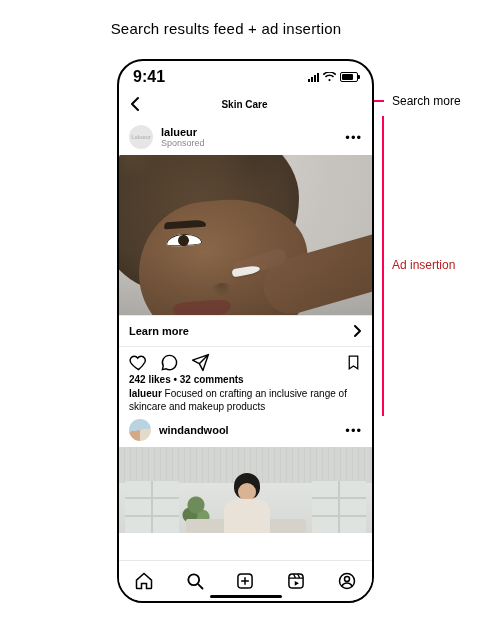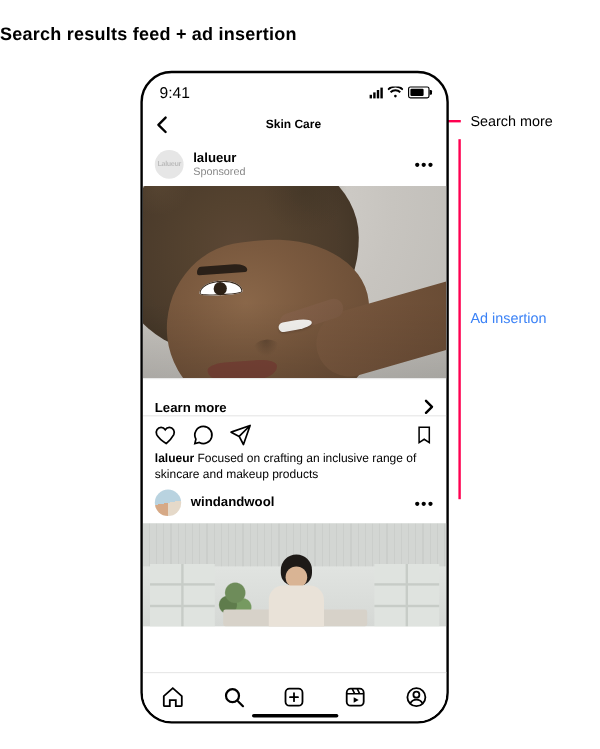--- a/index.html
+++ b/index.html
@@ -18,21 +18,22 @@
     position: relative;
     width: 500px;
     height: 624px;
   }
 
   .page-title {
     position: absolute;
     top: 20px;
     left: 0;
     width: 452px;
-    font-weight: 700;
+    text-align: center;
+    font-weight: 400;
     font-size: 15px;
     letter-spacing: 0.2px;
   }
 
   
   .device {
     position: absolute;
     top: 59px;
     left: 117px;
     width: 253px;
@@ -42,22 +43,22 @@
     background: #fff;
     overflow: hidden;
   }
 
   .status-bar {
     display: flex;
     justify-content: space-between;
     align-items: center;
     height: 24px;
     padding: 4px 14px 0 14px;
-    font-size: 13px;
-    font-weight: 400;
+    font-size: 16px;
+    font-weight: 700;
     gap: 48px;
   }
   .status-right { display:flex; align-items:center; gap:4px; }
   .sig-bars { display:inline-flex; align-items:flex-end; gap:1px; }
   .sig-bars span { width:2px; background:#000; display:inline-block; }
   .sig-bars span:nth-child(1){height:3px;}
   .sig-bars span:nth-child(2){height:5px;}
   .sig-bars span:nth-child(3){height:7px;}
   .sig-bars span:nth-child(4){height:9px;}
   .wifi-icon { display:inline-block; }
@@ -190,21 +191,21 @@
   .ad-finger {
     position:absolute; right:85px; top:100px; width:55px; height:16px;
     background: linear-gradient(90deg, #86624a 0%, #7a5942 100%);
     border-radius: 12px;
     transform: rotate(-18deg);
   }
   .ad-overlay { position:absolute; inset:0; background: linear-gradient(180deg, rgba(0,0,0,0) 60%, rgba(0,0,0,.12) 100%); }
 
   
   .cta-bar {
-    display:flex; justify-content:space-between; align-items:flex-end;
+    display:flex; justify-content:space-between; align-items:center;
     height:30px; padding:0 10px;
     border-top:1px solid #e8e8e8;
     border-bottom:1px solid #e8e8e8;
     font-size:11px; font-weight:700;
   }
 
   
   .action-row {
     display:flex; align-items:center; gap:12px;
     padding:6px 10px 2px 10px;
@@ -291,21 +292,21 @@
   .annot-ad-bar {
     position:absolute;
     left:382px;   
     top:116px;    
     width:2px;
     height:300px; 
     background:#ff0050;
   }
   .annot-ad-label {
     position:absolute; left:392px; top:258px;
-    font-size:12px; color:#3b82f6;
+    font-size:12px; color:#b91c1c;
   }
 
   svg { display:block; }
 </style>
 </head>
 <body>
 
 <div class="stage">
 
   <div class="page-title">Search results feed + ad insertion</div>
@@ -395,20 +396,21 @@
             </svg>
         </span>
         <span class="spacer"></span>
         <span>
           <svg width="17" height="19" viewBox="0 0 24 24">
               <path d="M6 3h12v18l-6-4-6 4V3z" fill="none" stroke="#000" stroke-width="1.8"></path>
             </svg>
         </span>
       </div>
 
+      <div class="likes">242 likes • 32 comments</div>
       <div class="caption">
         <b>lalueur</b>
         <span> Focused on crafting an inclusive range of skincare and makeup products</span>
       </div>
 
       <div class="post-header post2">
         <div class="avatar2"></div>
         <div>
           <div class="poster">windandwool</div>
         </div>

